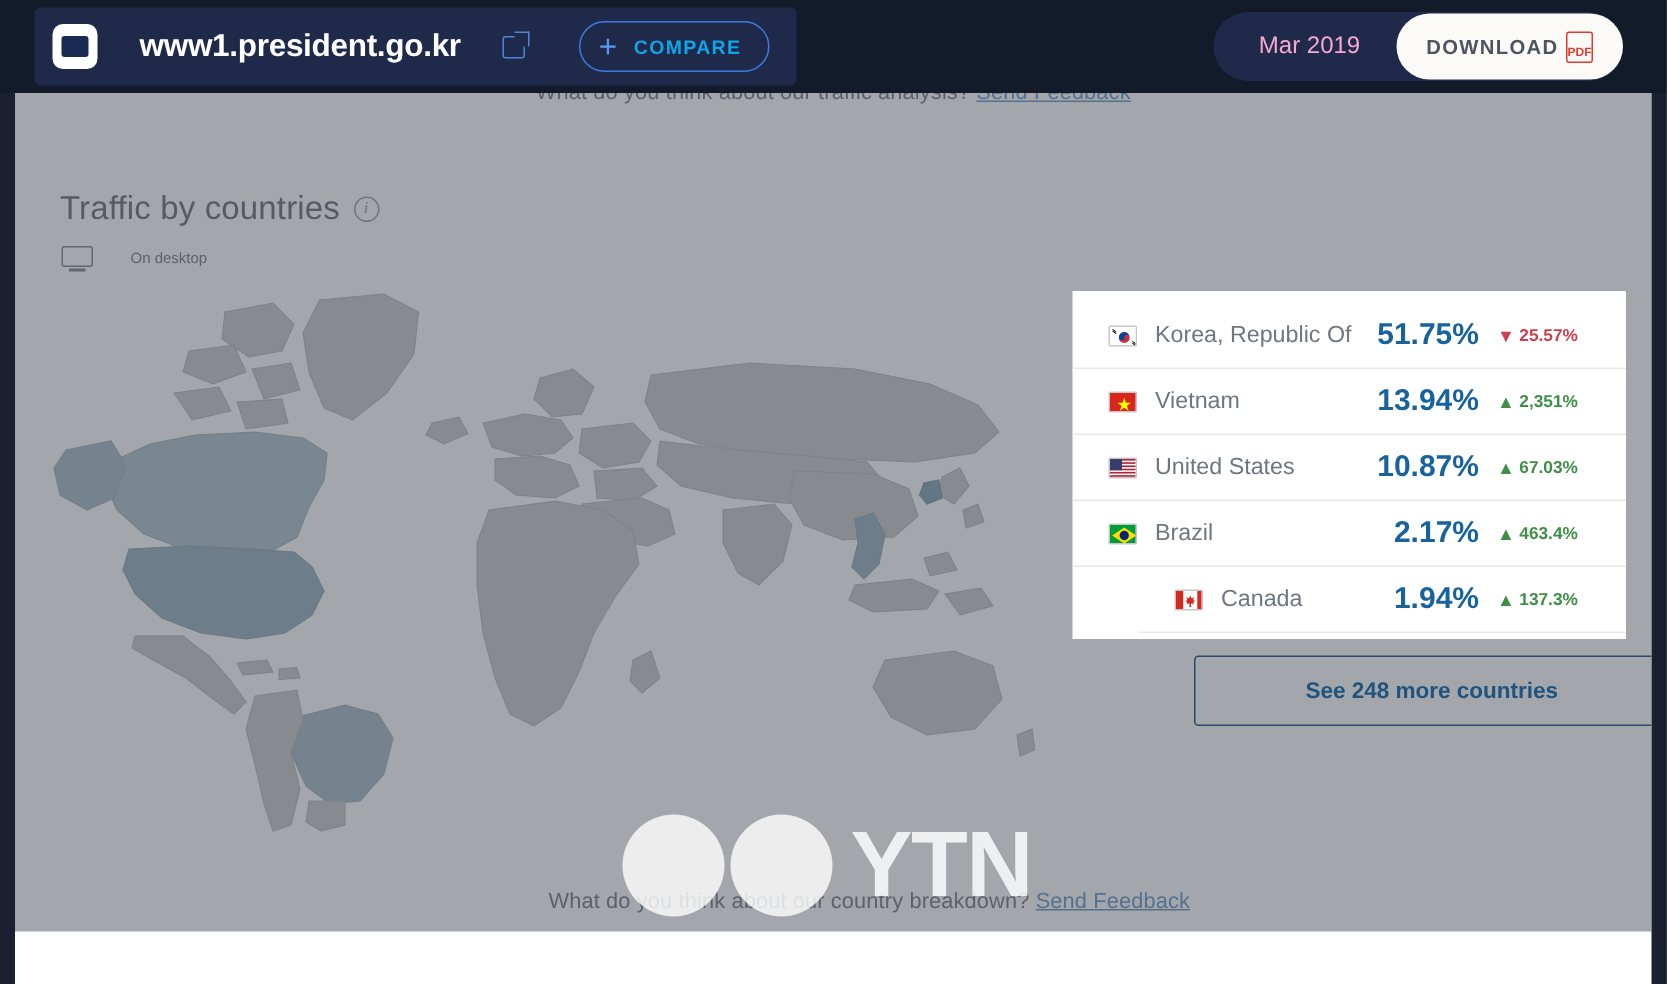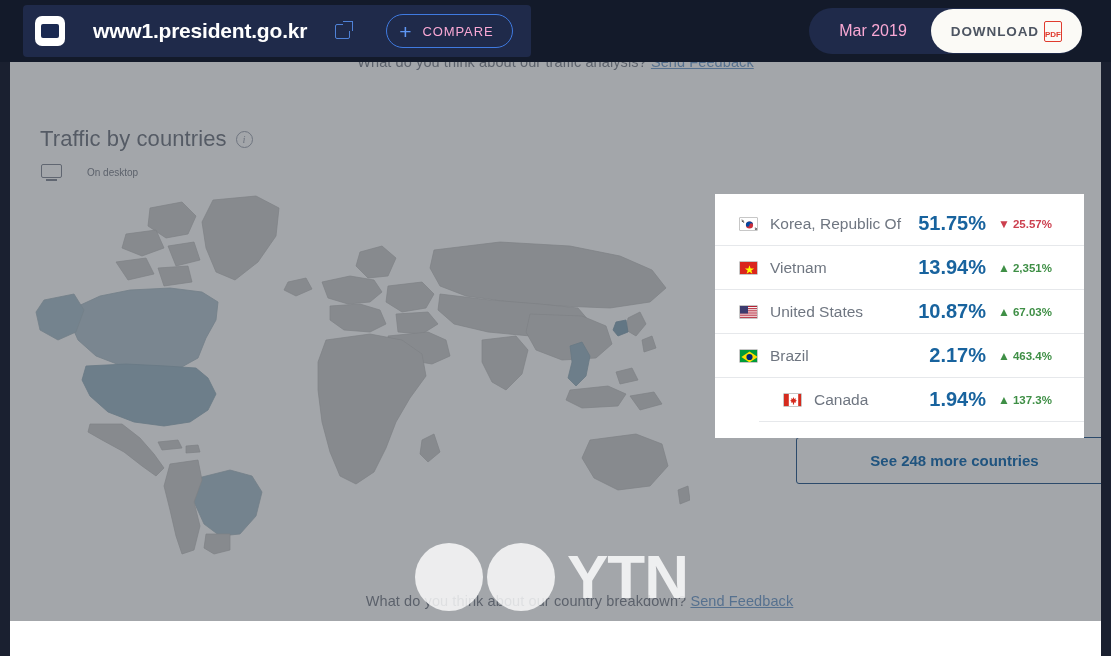--- a/index.html
+++ b/index.html
@@ -89,21 +89,21 @@
   }
   .map-wrap svg { width: 100%; height: 100%; display: block; }
 
   
   .country-panel {
     position: absolute;
     left: 715px; top: 194px;
     width: 369px;
     background: #ffffff;
     z-index: 30;
-    padding: 8px 0 16px 0;
+    padding: 8px 0 4px 0;
   }
   .country-row {
     display: flex; align-items: center;
     height: 44px;
     padding: 0 14px 0 24px;
     border-bottom: 1px solid #e6e8eb;
   }
   .country-row:last-child { border-bottom: 1px solid #e6e8eb; margin-left: 44px; }
   .flag {
     width: 19px; height: 14px;
@@ -245,22 +245,22 @@
     border-radius: 18px;
     display: flex; align-items: center; gap: 11px;
     cursor: pointer;
   }
   .plus {
     color: #5f97f5;
     font-size: 21px; line-height: 1;
     font-weight: 300;
   }
   .compare-label {
-    color: #f9a8d4;
-    font-size: 13px; font-weight: normal;
+    color: #0ea5e9;
+    font-size: 13px; font-weight: bold;
     letter-spacing: .9px;
   }
 
   .right-group {
     position: absolute;
     right: 29px; top: 8px;
     height: 46px;
     display: flex; align-items: center;
     background: #1f2a4a;
     border-radius: 23px;

